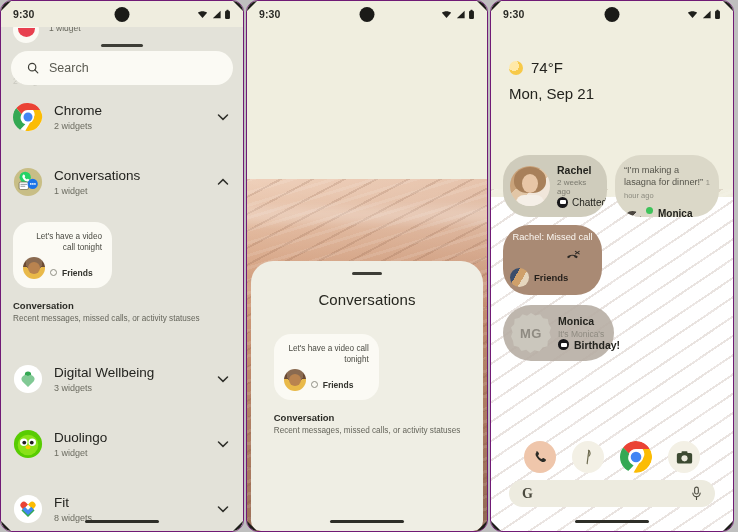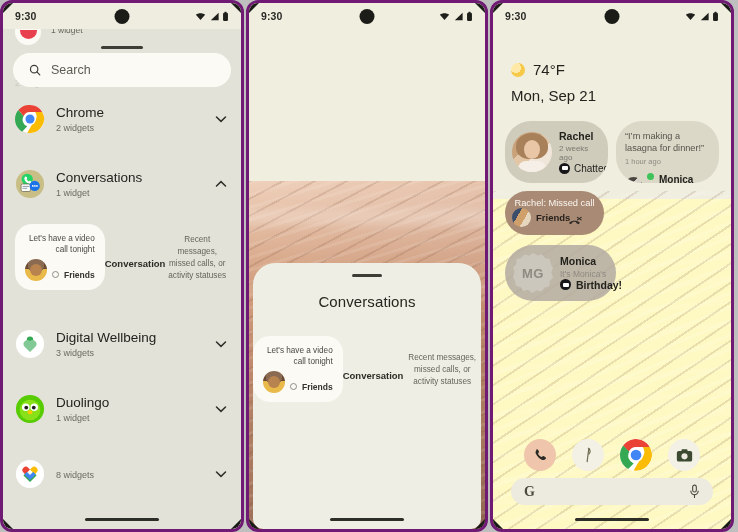--- a/index.html
+++ b/index.html
@@ -8,23 +8,23 @@
     background: #c9c9c9;
     font-family: "Liberation Sans", sans-serif;
     overflow: hidden;
   }
   .stage { position: relative; width: 738px; height: 532px; display: flex; gap: 2px; background:#bfbfbf; }
 
   .phone {
     position: relative;
     width: 244px; height: 532px;
     overflow: hidden;
-    background: #fef9c3;
+    background: #ffffff;
     border-radius: 12px;
-    border: 3px solid #701a75;
+    border: 1px solid #701a75;
     flex: 0 0 244px;
   }
   .phone.mid { width: 242px; flex: 0 0 242px; }
 
   
   .statusbar {
     position: absolute; top: 0; left: 0; right: 0; height: 26px;
     display: flex; align-items: center; justify-content: space-between;
     padding: 0 12px; z-index: 40;
   }
@@ -81,21 +81,21 @@
   }
   .app-row.expanded { flex-direction: column; align-items: stretch; padding-bottom: 14px; }
   .app-row-head { display: flex; align-items: center; gap: 11px; width: 100%; }
   .app-icon { width: 30px; height: 30px; border-radius: 50%; flex: 0 0 30px; position: relative; overflow: hidden; }
   .app-meta { flex: 1; min-width: 0; }
   .app-name { font-size: 13.5px; color: #23231f; line-height: 1.25; }
   .app-sub { font-size: 9px; color: #6c6c61; margin-top: 1px; }
   .chev { width: 16px; height: 16px; flex: 0 0 16px; color:#2f2f2a; }
 
   
-  .conv-preview { display:flex; flex-direction: row; align-items: center; margin-top: 14px; }
+  .conv-preview { display:flex; flex-direction: column; align-items: flex-start; margin-top: 14px; }
   .conv-card {
     width: 99px; background: #FBFAF4; border-radius: 17px;
     padding: 9px 10px 9px 10px;
   }
   .conv-msg { font-size: 8.2px; color: #4a4a42; text-align: right; line-height: 1.35; }
   .conv-bottom { display: flex; align-items: flex-end; gap: 5px; margin-top: 4px; }
   .conv-avatar { width: 22px; height: 22px; border-radius: 50%; position: relative; flex: 0 0 22px;
     background: radial-gradient(circle at 50% 28%, #8a6a50 0 42%, transparent 42%), linear-gradient(#6b4a33 0 46%, #e9b949 46% 100%);
     overflow: hidden; }
   .conv-avatar .face { position:absolute; left:5px; top:5px; width:12px; height:12px; border-radius:50%; background:#b9834f; }
@@ -146,21 +146,21 @@
 
   .weather { position: absolute; left: 18px; top: 58px; z-index: 10; }
   .weather-line { display: flex; align-items: center; gap: 8px; }
   .sun { width: 14px; height: 14px; border-radius: 50%;
     background: radial-gradient(circle at 35% 35%, #ffe9a8 0 40%, #f7c948 40% 100%); }
   .temp { font-size: 15px; color: #23231e; }
   .date { font-size: 15px; color: #23231e; margin-top: 9px; }
 
   .wgrid { position: absolute; left: 12px; right: 12px; top: 118px; z-index: 10; }
   .wrow { display: flex; gap: 8px; }
-  .w-card { border-radius: 26px; overflow: hidden; position: relative; }
+  .w-card { border-radius: 26px; overflow: hidden; position: relative; margin-top: 36px; }
 
   .w-rachel { width: 104px; height: 62px; background: #CFCCBC;
     display: flex; align-items: center; gap: 7px; padding: 0 8px 0 7px; }
   .w-avatar-photo { width: 40px; height: 40px; border-radius: 50%; flex: 0 0 40px; position: relative; overflow: hidden;
     background: linear-gradient(140deg, #c9a27a 0 38%, #e2c6a6 38% 58%, #f1e6da 58% 100%); }
   .w-avatar-photo .hair { position:absolute; left:4px; top:1px; width:32px; height:26px; border-radius:50% 50% 42% 42%;
     background:#a8805a; }
   .w-avatar-photo .face2 { position:absolute; left:12px; top:8px; width:16px; height:19px; border-radius:50%;
     background:#e8c6a6; }
   .w-avatar-photo .top { position:absolute; left:6px; bottom:0; width:28px; height:11px; border-radius:8px 8px 0 0; background:#f5efe7; }
@@ -175,21 +175,21 @@
 
   .w-monica { width: 104px; height: 62px; background: #DBD8C8; padding: 9px 9px; }
   .w-quote { font-size: 9.2px; color: #55544b; line-height: 1.35; }
   .w-quote .ago { color: #8d8c80; font-size: 7.5px; }
   .w-monica-bottom { display: flex; align-items: center; gap: 5px; margin-top: 7px; }
   .w-m-avatar { width: 17px; height: 17px; border-radius: 50%; flex:0 0 17px; position:relative; overflow:hidden;
     background: linear-gradient(135deg,#4b4640 0 40%, #d9d4cb 40% 62%, #36322d 62% 100%); }
   .green-dot { width: 7px; height: 7px; border-radius: 50%; background: #3ec35a; flex:0 0 7px; align-self: flex-start; margin-top:-1px;}
   .w-m-name { font-size: 10px; font-weight: 700; color: #23231e; }
 
-  .w-missed { width: 99px; height: 44px; background: #A98A74; padding: 7px 8px; position: relative; margin-top: 8px; }
+  .w-missed { width: 99px; height: 70px; background: #A98A74; padding: 7px 8px; position: relative; margin-top: 8px; }
   .w-missed-title { font-size: 9.3px; color: #FBF7F1; text-align: center; }
   .w-missed-icon { position:absolute; right: 22px; top: 22px; color:#2c2824; }
   .w-missed-bottom { position: absolute; left: 7px; bottom: 8px; display: flex; align-items: center; gap: 5px; }
   .w-group-av { width: 19px; height: 19px; border-radius: 50%; position: relative; flex:0 0 19px; overflow:hidden;
     background: linear-gradient(120deg,#3a4d6b 0 34%, #cfa06a 34% 62%, #e6d6bd 62% 100%); }
   .w-friends { font-size: 9.5px; font-weight: 700; color: #241f1b; }
 
   .w-birthday { width: 111px; height: 56px; background: rgba(181,172,162,.88); border-radius: 28px;
     display: flex; align-items: center; gap: 7px; padding: 0 9px 0 8px; margin-top: 10px; }
   .mg-av { width: 40px; height: 40px; flex:0 0 40px; background: #CBC7BD; display:flex;align-items:center;justify-content:center;
@@ -380,20 +380,21 @@
             <div class="app-icon">
               <svg viewBox="0 0 32 32" width="30" height="30">
                 <circle cx="16" cy="16" r="15" fill="#fff"></circle>
                 <path d="M9 14.5a3.6 3.6 0 0 1 5.1-5.1l1.9 1.9-5.1 5.1z" fill="#EA4335"></path>
                 <path d="M23 14.5a3.6 3.6 0 0 0-5.1-5.1L16 11.3l5.1 5.1z" fill="#FBBC05"></path>
                 <path d="M16 24.5 9 17.5l3.6-3.6 3.4 3.4 3.4-3.4 3.6 3.6z" fill="#34A853"></path>
                 <path d="M19.4 13.9 16 17.3l-3.4-3.4-2.6 2.6 6 6 6-6z" fill="#4285F4"></path>
               </svg>
             </div>
             <div class="app-meta">
+              <div class="app-name">Fit</div>
               <div class="app-sub">8 widgets</div>
             </div>
             <svg class="chev" viewBox="0 0 16 16">
                 <path d="M3.5 6 L8 10.4 L12.5 6" fill="none" stroke="currentColor" stroke-width="1.5" stroke-linecap="round"></path>
               </svg>
           </div>
         </div>
 
       </div>
     </div>

